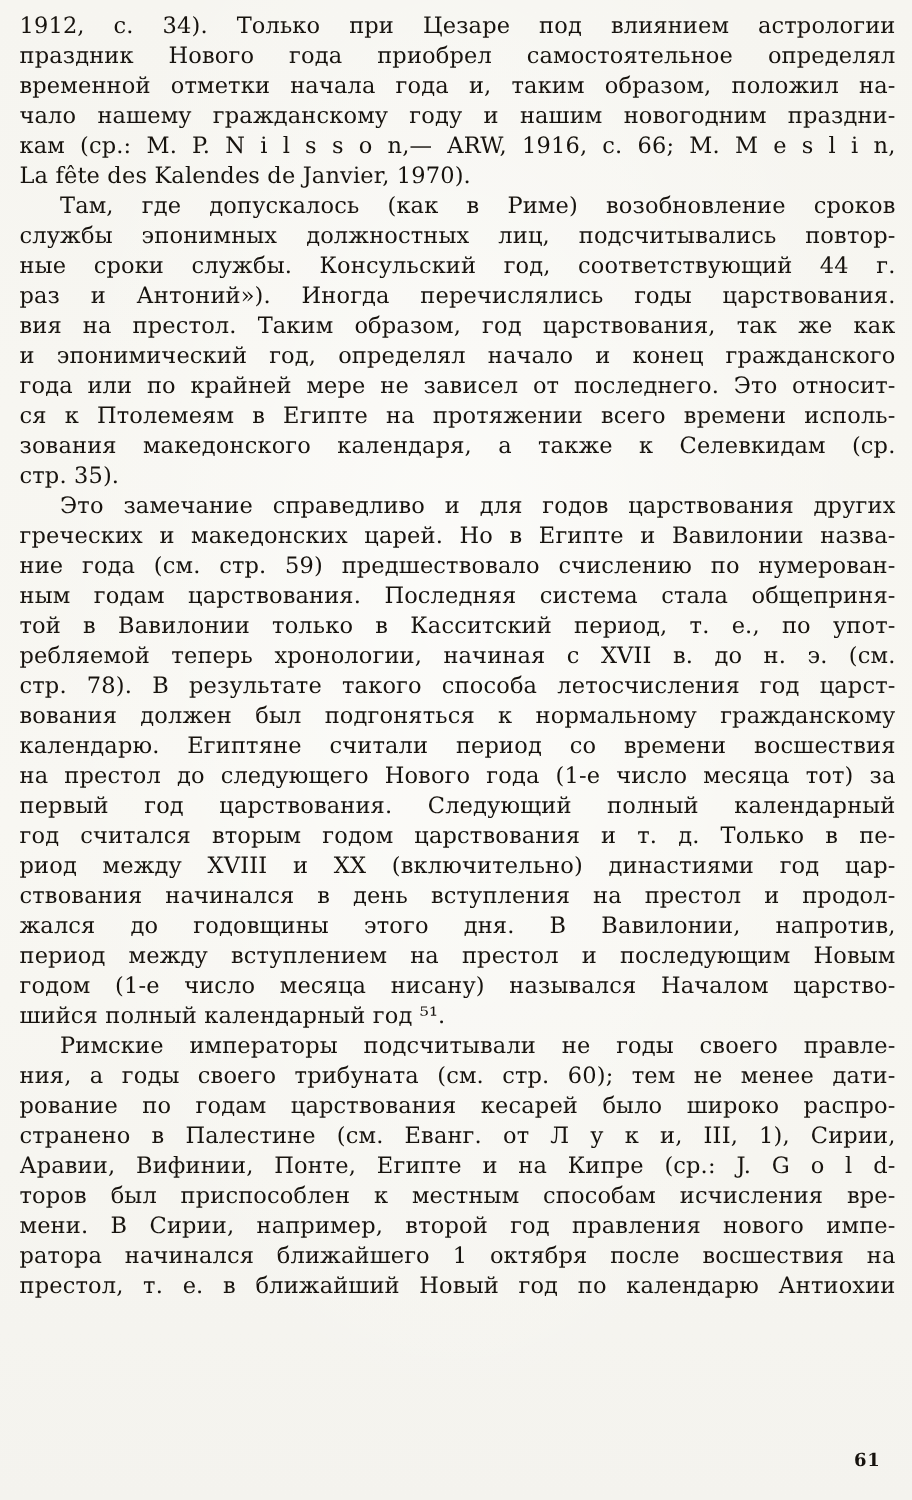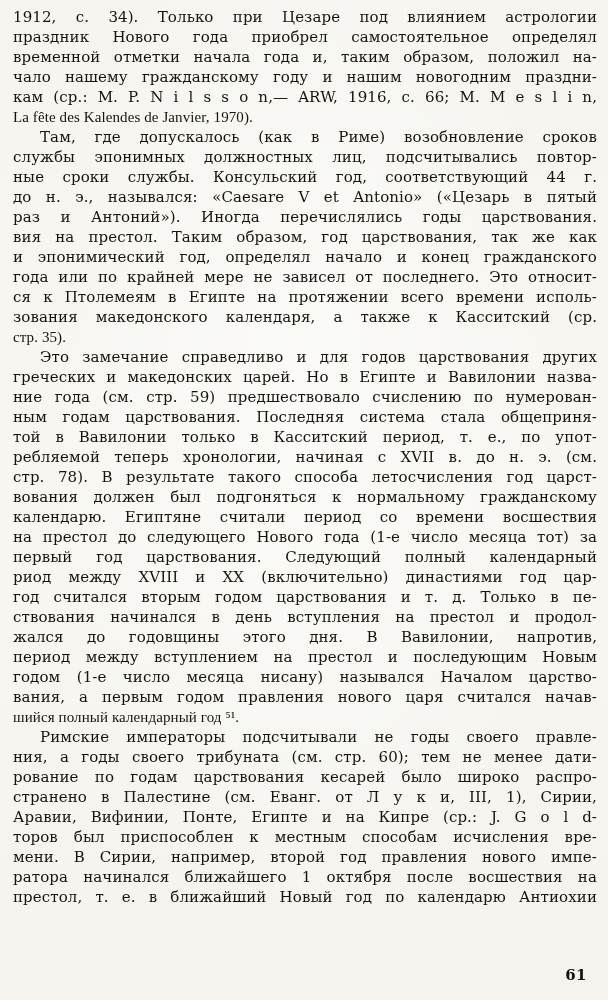--- a/index.html
+++ b/index.html
@@ -37,27 +37,26 @@
     white-space: normal;
     overflow: hidden;
     letter-spacing: 0.1px;
   }
   .line.indent {
     text-indent: 27px;
   }
   .line.lastline {
     text-align: left;
     text-align-last: left;
-    font-family: Liberation Serif, serif;
   }
   .page-number {
     position: absolute;
     top: 966px;
     right: 21px;
-    font-size: 15px;
+    font-size: 12px;
     font-weight: bold;
     letter-spacing: 0.5px;
   }
 </style>
 </head>
 <body>
 
 <div class="page">
   <div>
       <div class="paragraph">
@@ -65,48 +64,46 @@
         <div class="line">праздник Нового года приобрел самостоятельное определял</div>
         <div class="line">временной отметки начала года и, таким образом, положил на-</div>
         <div class="line">чало нашему гражданскому году и нашим новогодним праздни-</div>
         <div class="line">кам (ср.: M. P. N i l s s o n,— ARW, 1916, с. 66; M. M e s l i n,</div>
         <div class="line lastline">La fête des Kalendes de Janvier, 1970).</div>
       </div>
       <div class="paragraph">
         <div class="line indent">Там, где допускалось (как в Риме) возобновление сроков</div>
         <div class="line">службы эпонимных должностных лиц, подсчитывались повтор-</div>
         <div class="line">ные сроки службы. Консульский год, соответствующий 44 г.</div>
-        <div class="line">до н. э., назывался: «Caesare V et Antonio» («Цезарь в пятый</div>
         <div class="line">раз и Антоний»). Иногда перечислялись годы царствования.</div>
         <div class="line">вия на престол. Таким образом, год царствования, так же как</div>
         <div class="line">и эпонимический год, определял начало и конец гражданского</div>
         <div class="line">года или по крайней мере не зависел от последнего. Это относит-</div>
         <div class="line">ся к Птолемеям в Египте на протяжении всего времени исполь-</div>
-        <div class="line">зования македонского календаря, а также к Касситский (ср.</div>
+        <div class="line">зования македонского календаря, а также к Селевкидам (ср.</div>
         <div class="line lastline">стр. 35).</div>
       </div>
       <div class="paragraph">
         <div class="line indent">Это замечание справедливо и для годов царствования других</div>
         <div class="line">греческих и македонских царей. Но в Египте и Вавилонии назва-</div>
         <div class="line">ние года (см. стр. 59) предшествовало счислению по нумерован-</div>
         <div class="line">ным годам царствования. Последняя система стала общеприня-</div>
         <div class="line">той в Вавилонии только в Касситский период, т. е., по упот-</div>
         <div class="line">ребляемой теперь хронологии, начиная с XVII в. до н. э. (см.</div>
         <div class="line">стр. 78). В результате такого способа летосчисления год царст-</div>
         <div class="line">вования должен был подгоняться к нормальному гражданскому</div>
         <div class="line">календарю. Египтяне считали период со времени восшествия</div>
         <div class="line">на престол до следующего Нового года (1-е число месяца тот) за</div>
         <div class="line">первый год царствования. Следующий полный календарный</div>
+        <div class="line">год считался вторым годом царствования и т. д. Только в пе-</div>
         <div class="line">риод между XVIII и XX (включительно) династиями год цар-</div>
-        <div class="line">год считался вторым годом царствования и т. д. Только в пе-</div>
         <div class="line">ствования начинался в день вступления на престол и продол-</div>
         <div class="line">жался до годовщины этого дня. В Вавилонии, напротив,</div>
         <div class="line">период между вступлением на престол и последующим Новым</div>
         <div class="line">годом (1-е число месяца нисану) назывался Началом царство-</div>
-        <div class="line">вания, а первым годом правления нового царя считался начав-</div>
         <div class="line lastline">шийся полный календарный год ⁵¹.</div>
       </div>
       <div class="paragraph">
         <div class="line indent">Римские императоры подсчитывали не годы своего правле-</div>
         <div class="line">ния, а годы своего трибуната (см. стр. 60); тем не менее дати-</div>
         <div class="line">рование по годам царствования кесарей было широко распро-</div>
         <div class="line">странено в Палестине (см. Еванг. от Л у к и, III, 1), Сирии,</div>
         <div class="line">Аравии, Вифинии, Понте, Египте и на Кипре (ср.: J. G o l d-</div>
         <div class="line">торов был приспособлен к местным способам исчисления вре-</div>
         <div class="line">мени. В Сирии, например, второй год правления нового импе-</div>

